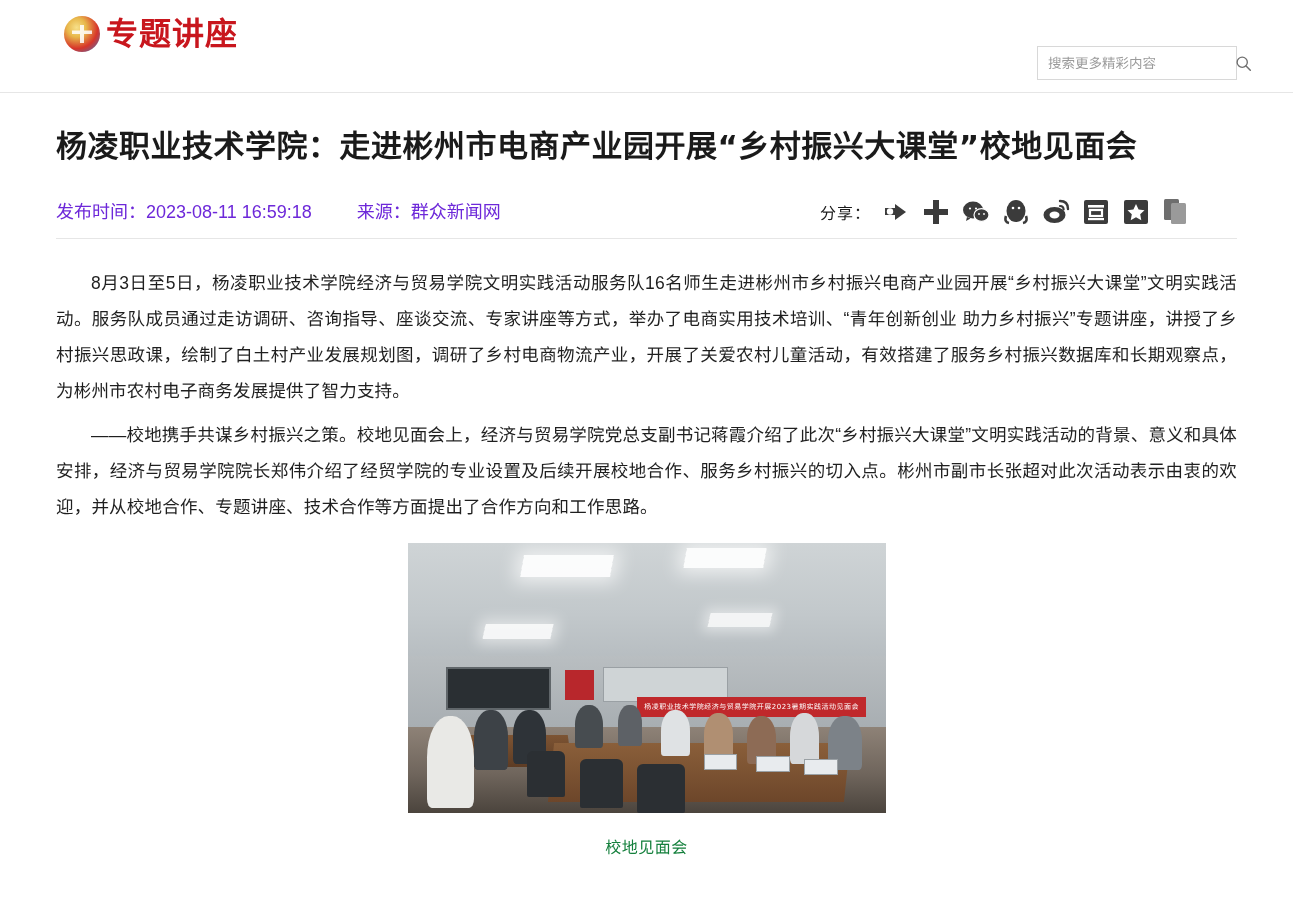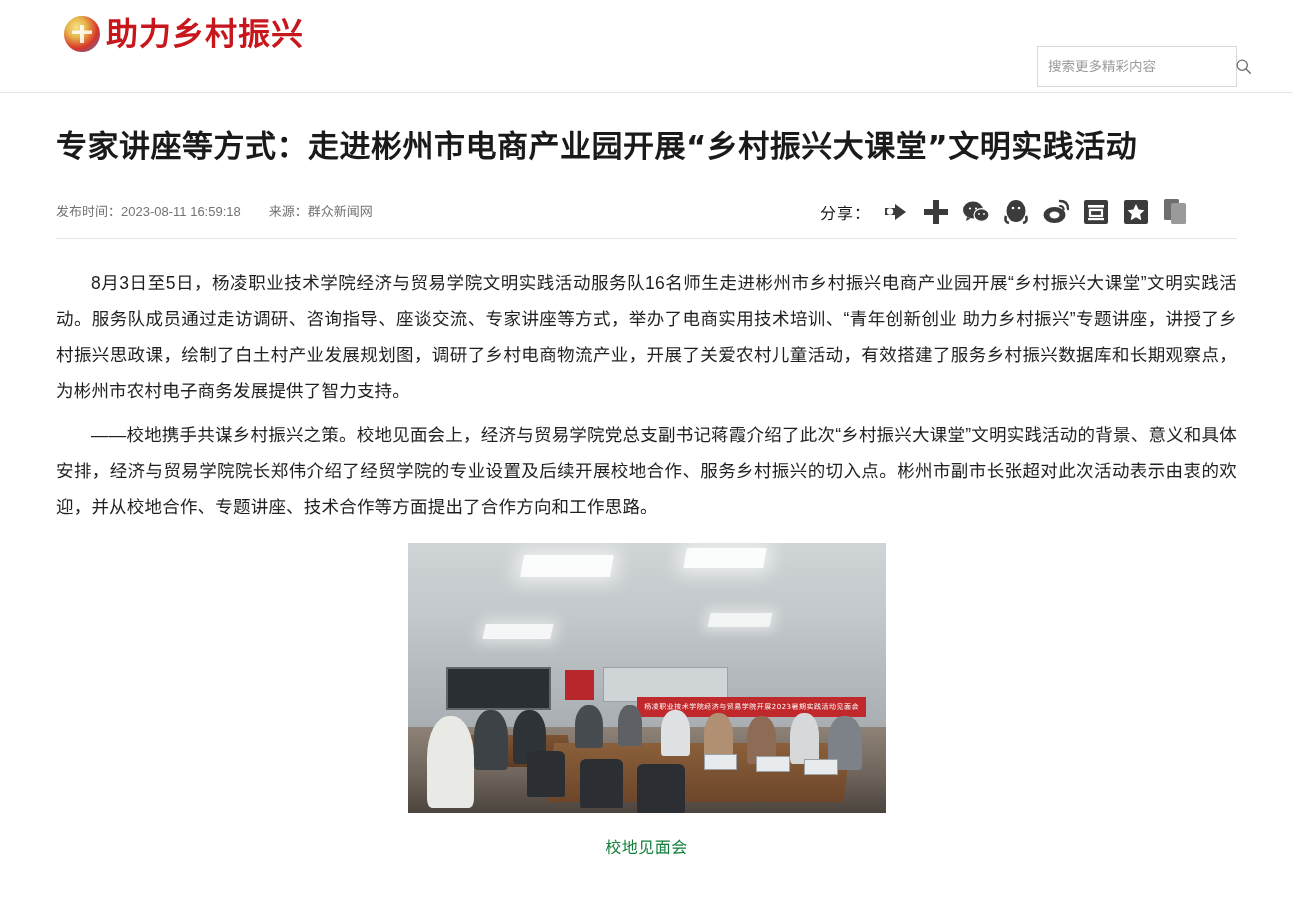--- a/index.html
+++ b/index.html
@@ -55,21 +55,21 @@
     color: #c8161d;
     letter-spacing: 1px;
     line-height: 36px;
   }
 
   .search-box {
     position: absolute;
     right: 56px;
     top: 46px;
     width: 200px;
-    height: 41px;
+    height: 34px;
     border: 1px solid #d8d8d8;
     background: #fff;
     display: flex;
     align-items: center;
   }
   .search-input {
     border: 0;
     outline: 0;
     flex: 1;
     height: 100%;
@@ -110,25 +110,25 @@
     letter-spacing: .5px;
     max-width: 1190px;
   }
 
   .meta-row {
     position: relative;
     margin-top: 22px;
     height: 40px;
   }
   .meta-left {
-    font-size: 13px;
-    color: #737373;
+    font-size: 18px;
+    color: #6d28d9;
     line-height: 40px;
     display: flex;
-    gap: 28px;
+    gap: 45px;
   }
   .meta-left span { white-space: nowrap; }
 
   .share-wrap {
     position: absolute;
     right: 46px;
     top: 0;
     display: flex;
     align-items: center;
     gap: 10px;
@@ -286,39 +286,39 @@
 </style>
 </head>
 <body>
 
 <div class="page">
 
   <div class="site-header">
 
     <div class="logo">
       <span class="logo-mark"></span>
-      <span class="logo-text">助力乡村振兴</span>
+      <span class="logo-text">专题讲座</span>
     </div>
 
     <div class="search-box">
       <input class="search-input" type="text" placeholder="搜索更多精彩内容" style="">
       <button class="search-btn">
         <svg width="17" height="17" viewBox="0 0 20 20">
           <circle cx="8.5" cy="8.5" r="6" fill="none" stroke="#6f6f6f" stroke-width="1.6"></circle>
           <line x1="13" y1="13" x2="18" y2="18" stroke="#6f6f6f" stroke-width="1.8" stroke-linecap="round"></line>
         </svg>
       </button>
     </div>
 
     <div class="header-rule"></div>
   </div>
 
   <div class="article">
 
-    <h1 class="article-title">专家讲座等方式：走进彬州市电商产业园开展“乡村振兴大课堂”文明实践活动</h1>
+    <h1 class="article-title">杨凌职业技术学院：走进彬州市电商产业园开展“乡村振兴大课堂”校地见面会</h1>
 
     <div class="meta-row">
       <div class="meta-left">
         <span>发布时间：2023-08-11 16:59:18</span>
         <span>来源：群众新闻网</span>
       </div>
 
       <div class="share-wrap">
         <span class="share-label">分享：</span>
         <div class="share-icons">

